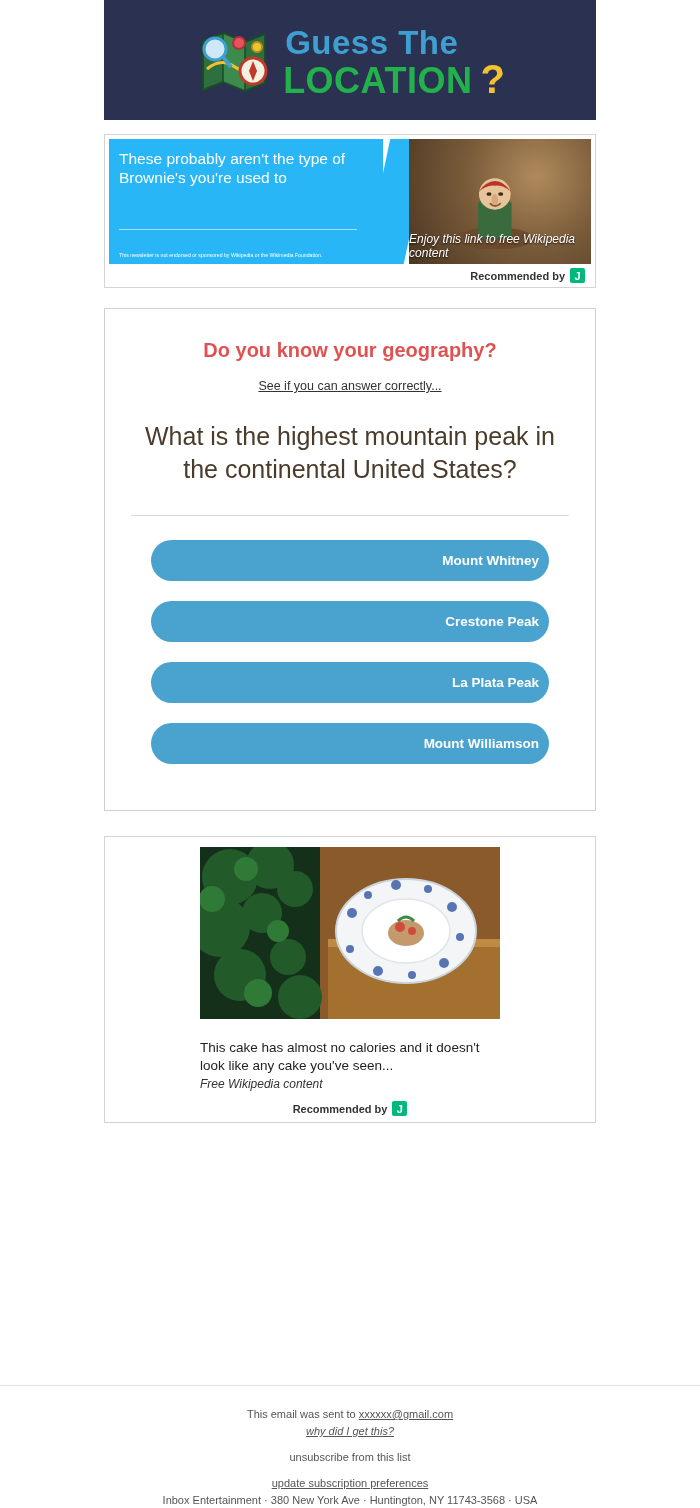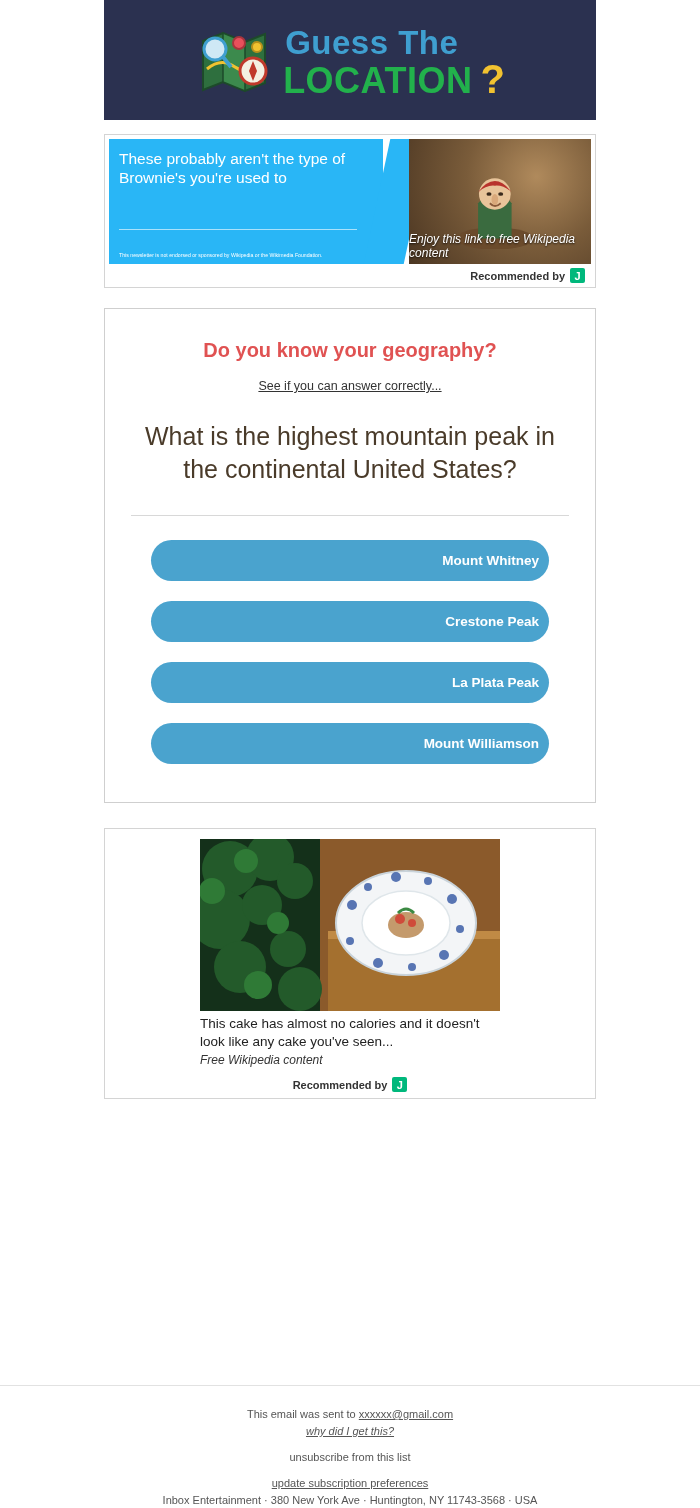--- a/index.html
+++ b/index.html
@@ -116,32 +116,32 @@
     margin: 30px 2px 0 2px;
   }
   .answers { margin-top: 24px; }
   .answer-btn {
     display: block; width: 398px; margin: 0 auto 20px auto;
     background: #4aa3ce; color: #fff; text-align: right;
     border-radius: 26px; padding: 13px 10px;
     font-size: 13.5px; font-weight: bold; cursor: pointer;
     border: none;
   }
-  .answer-btn:last-child { margin-bottom: 8px; }
+  .answer-btn:last-child { margin-bottom: 16px; }
 
   
   .ad2-box {
     width: 492px; margin: 25px auto 0;
     border: 1px solid #d4d4d4; background: #fff;
     padding: 10px 8px 6px 8px;
   }
   .ad2-inner {
     width: 300px; height: 172px; margin: 0 auto; position: relative; overflow: hidden;
   }
-  .ad2-text-wrap { width: 300px; margin: 4px auto 0; }
+  .ad2-text-wrap { width: 300px; margin: 20px auto 0; }
   .ad2-title { font-size: 13.5px; color: #222; line-height: 1.35; }
   .ad2-sub { font-size: 12px; font-style: italic; color: #333; margin-top: 2px; }
   .ad2-rec {
     display: flex; align-items: center; justify-content: center;
     gap: 5px; margin-top: 10px; padding-right: 0;
   }
 
   
   .footer-band {
     width: 492px; margin: 20px auto 0; background: #3a3a3a;

